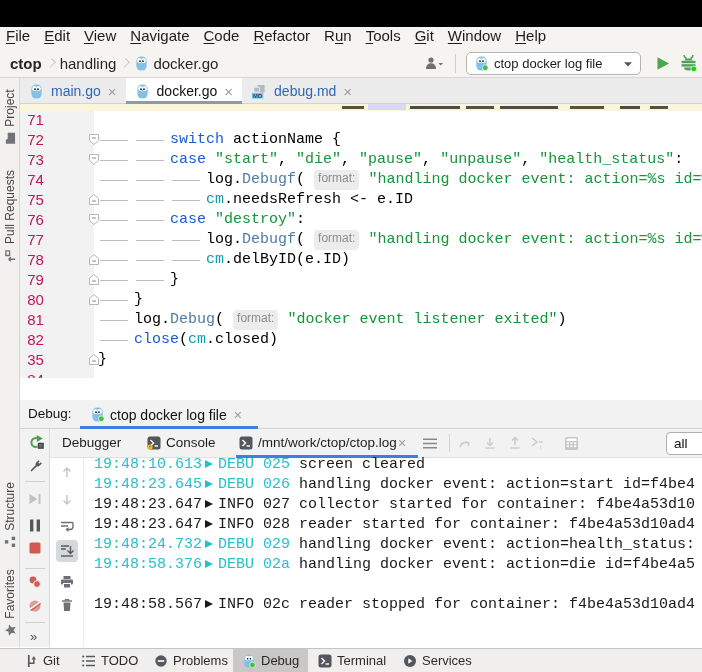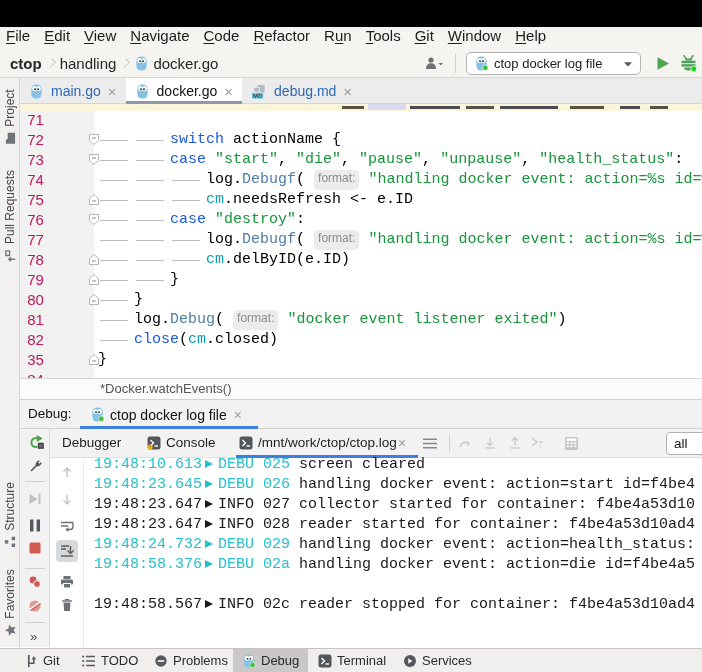--- a/index.html
+++ b/index.html
@@ -246,23 +246,20 @@
       </svg>
     <svg class="fold" style="top:189px" viewBox="0 0 12 13">
         <path d="M1.5 11.5h9v-6L6 1.5 1.5 5.5z" fill="#fff" stroke="#b5b5b5"></path>
         <path d="M4 8h4" stroke="#8a8a8a"></path>
       </svg>
     <svg class="fold" style="top:249px" viewBox="0 0 12 13">
         <path d="M1.5 11.5h9v-6L6 1.5 1.5 5.5z" fill="#fff" stroke="#b5b5b5"></path>
         <path d="M4 8h4" stroke="#8a8a8a"></path>
       </svg>
   </div>
-  <div id="meth">
-      <span>*Docker.watchEvents()</span>
-    </div>
   <div id="dhead">
     <span class="lab">Debug:</span>
     <span class="dtab"><svg width="15" height="15" viewBox="0 0 16 16" style="margin-right:5px">
           <rect x="2.5" y="0.5" width="11" height="15" rx="5" fill="#82c2e9"></rect>
           <ellipse cx="5.8" cy="4.8" rx="2.4" ry="2.7" fill="#fff"></ellipse>
           <ellipse cx="10.2" cy="4.8" rx="2.4" ry="2.7" fill="#fff"></ellipse>
           <circle cx="6.4" cy="5.5" r="0.95" fill="#1d1d1d"></circle>
           <circle cx="9.6" cy="5.5" r="0.95" fill="#1d1d1d"></circle>
           <circle cx="12" cy="12.5" r="3" fill="#3fc13c" stroke="#fff" stroke-width="0.7"></circle>
         </svg>ctop docker log file<span class="x">×</span></span>

